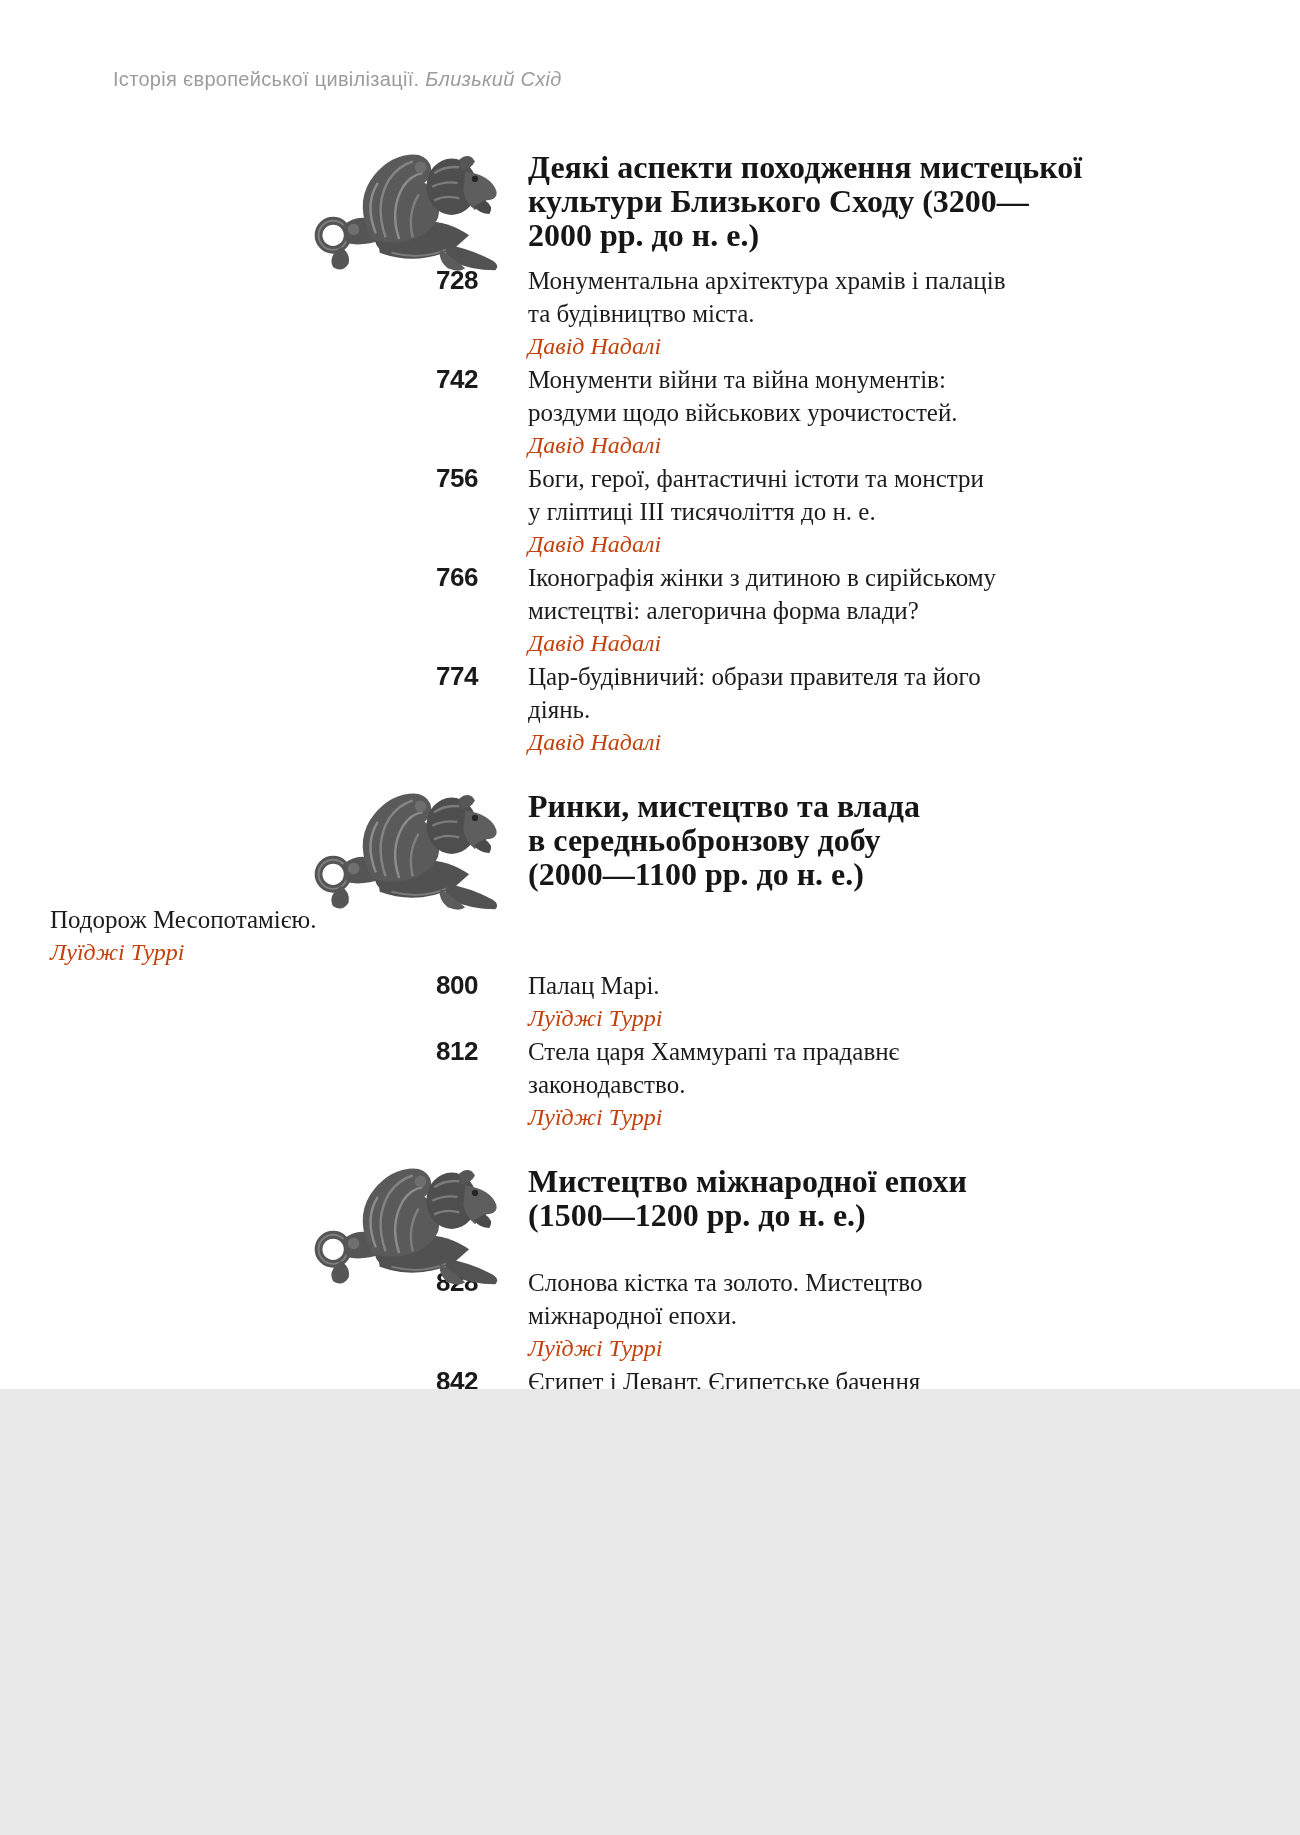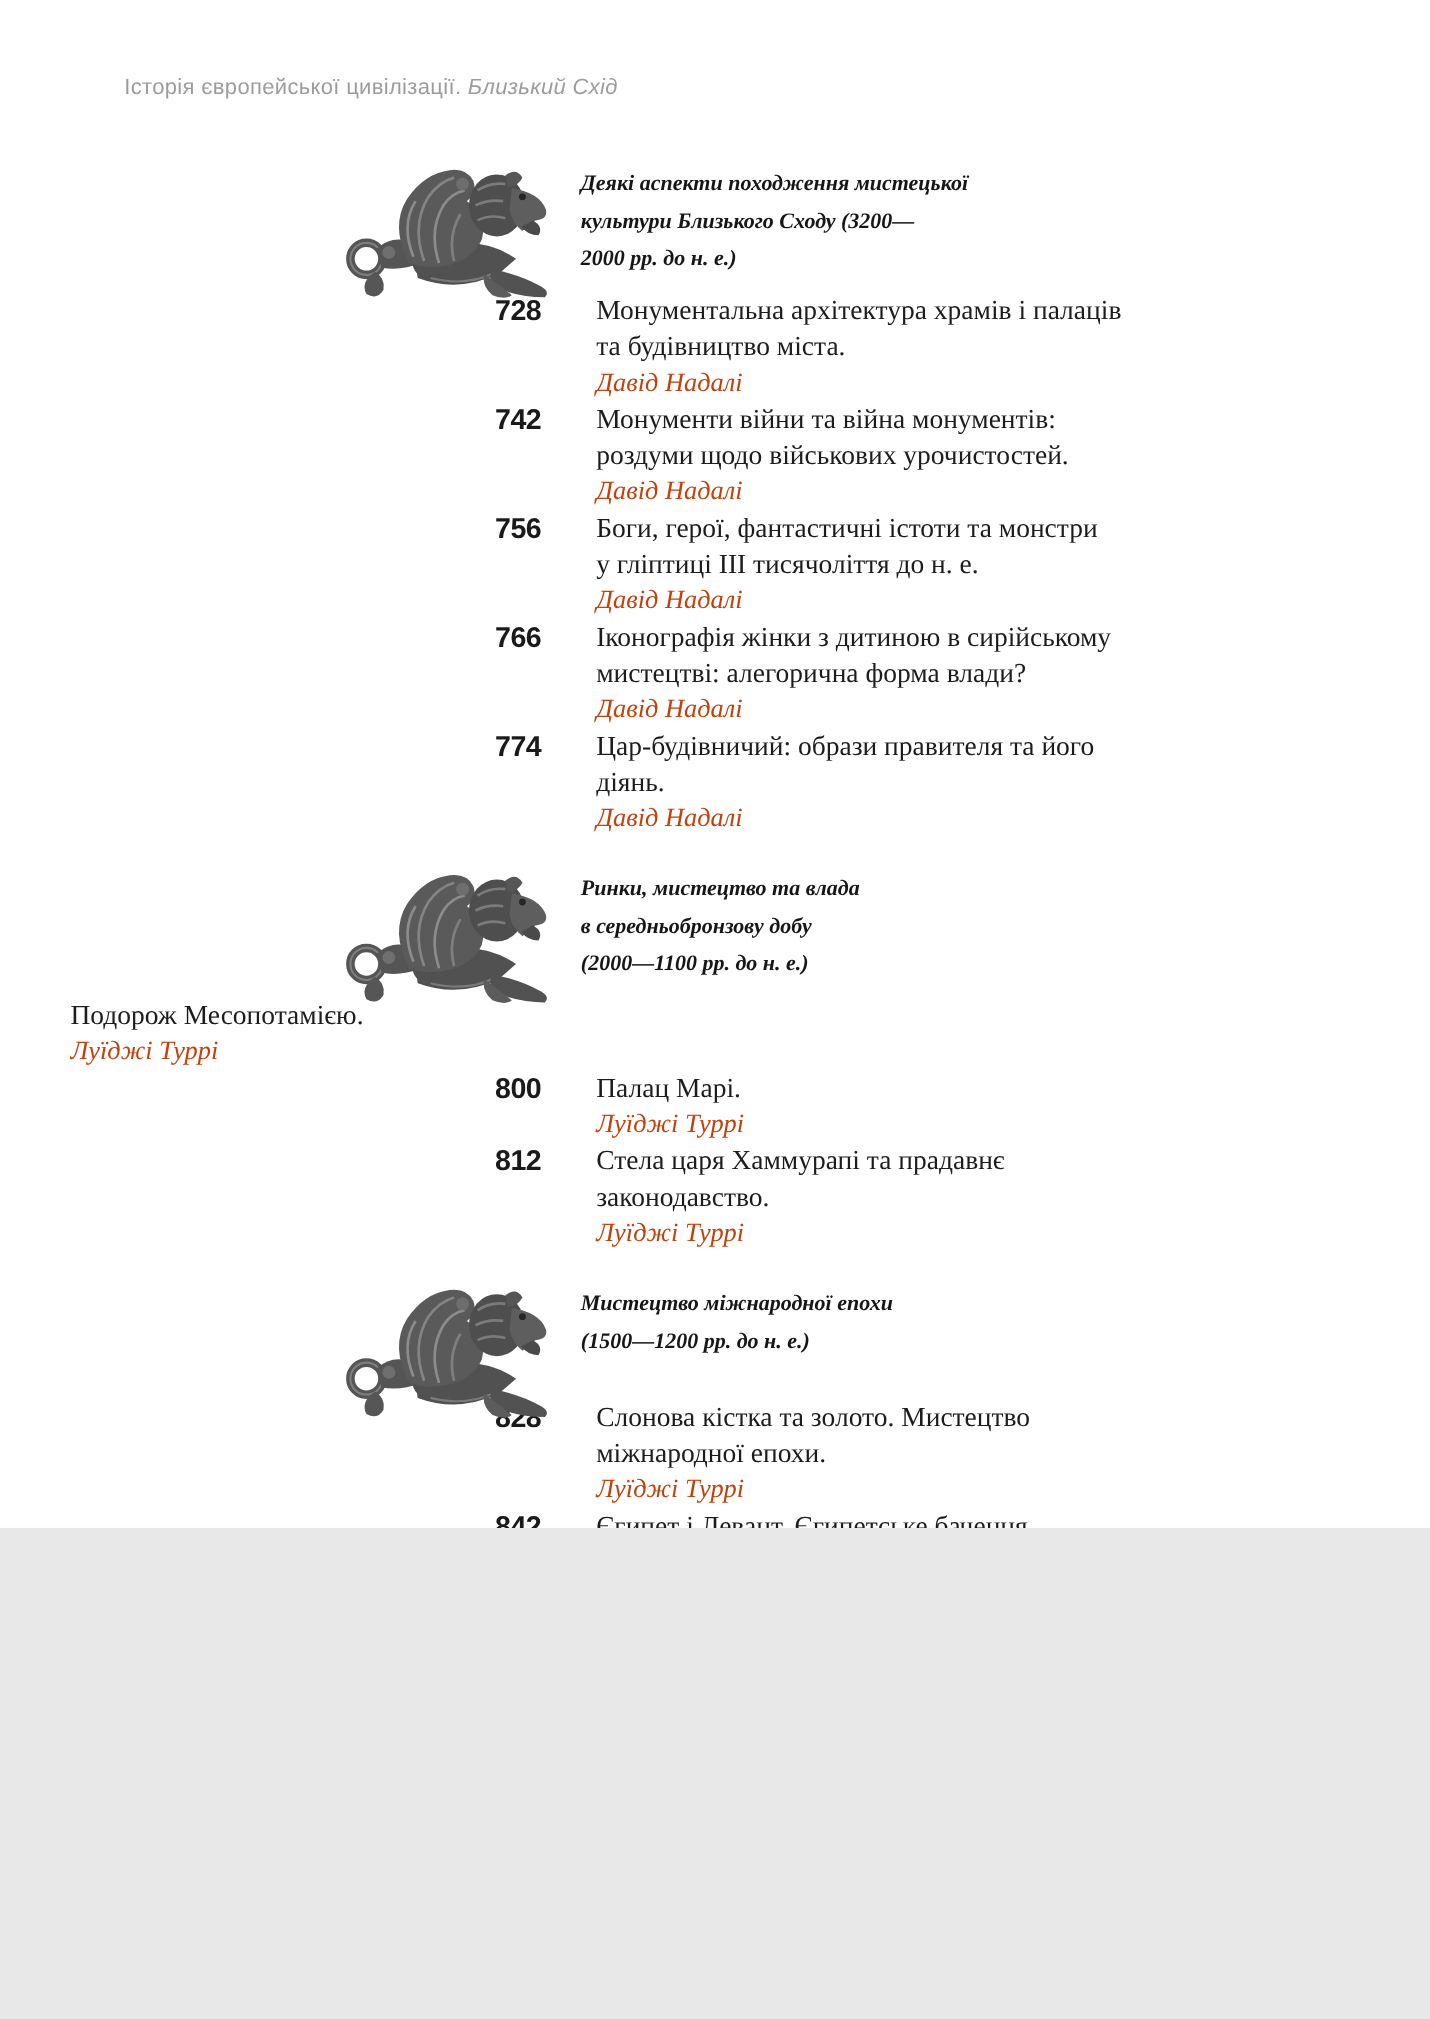--- a/index.html
+++ b/index.html
@@ -41,28 +41,27 @@
     position: absolute;
     left: 296px;
     top: -6px;
     width: 218px;
     height: 136px;
   }
   .lion-wrap svg { width: 100%; height: 100%; display: block; }
   .section-title {
     margin: 0 0 0 528px;
     width: 560px;
-    font-size: 20px;
+    font-size: 32px;
     line-height: 34px;
     font-weight: bold;
-    font-style: italic;
     white-space: pre-line;
     color: #161616;
   }
-  .entries { margin: 14px; }
+  .entries { margin: 0; }
   .entry { display: flex; align-items: flex-start; }
   .entry-num {
     flex: 0 0 478px;
     text-align: right;
     font-family: "Liberation Sans", "DejaVu Sans", sans-serif;
     font-weight: 700;
     font-size: 26px;
     line-height: 33px;
     letter-spacing: -0.5px;
     color: #1a1a1a;

